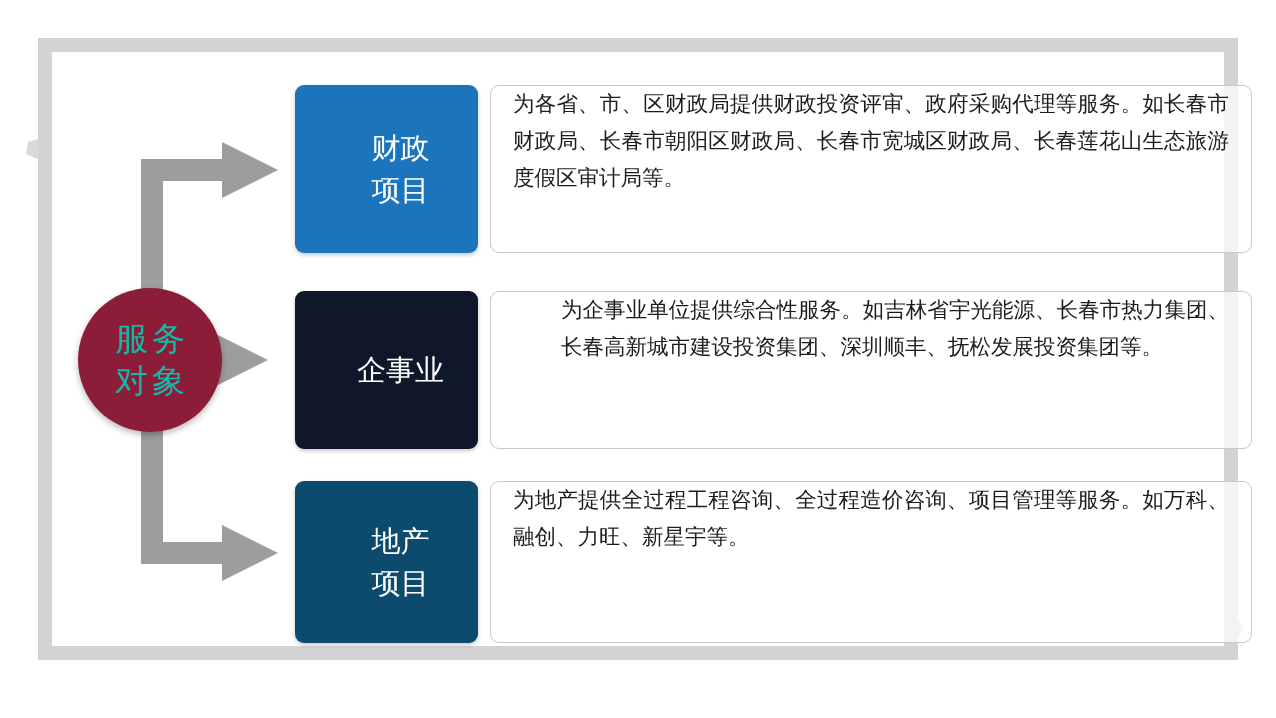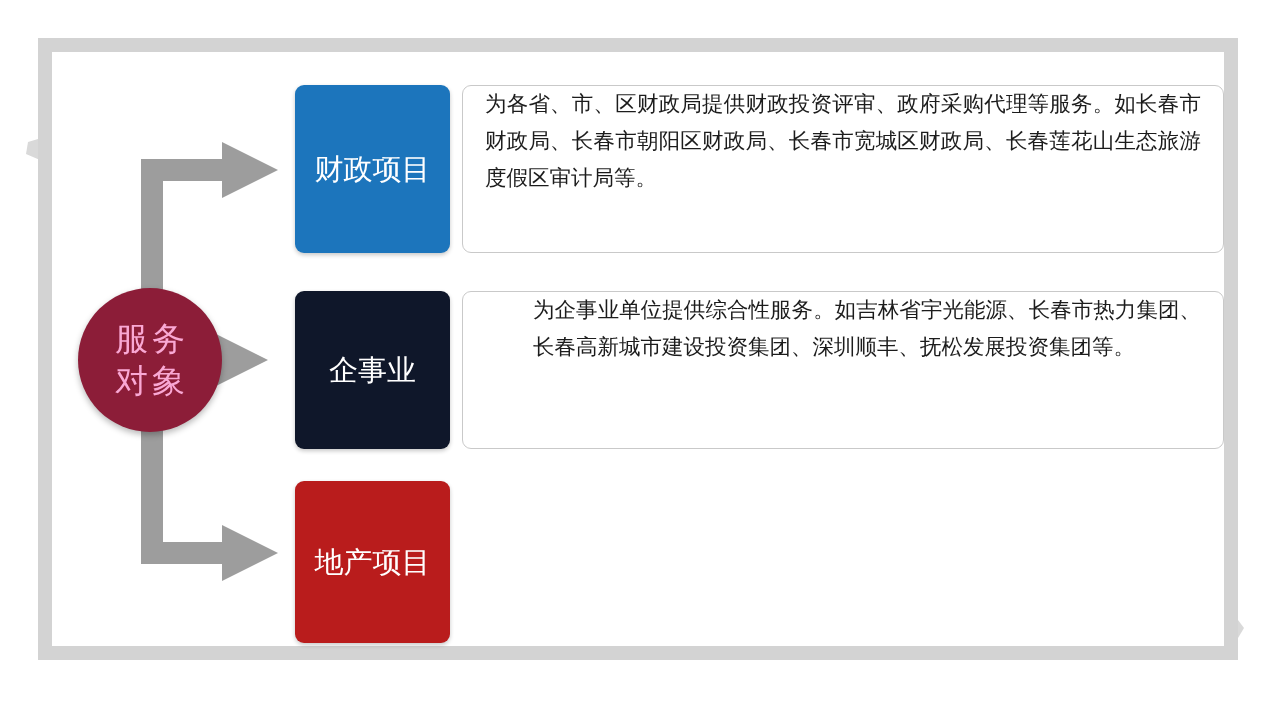--- a/index.html
+++ b/index.html
@@ -49,21 +49,21 @@
 
   
   #center-node {
     position: absolute;
     left: 78px;
     top: 288px;
     width: 144px;
     height: 144px;
     border-radius: 50%;
     background: #8c1d38;
-    color: #f9a8d4;
+    color: #14b8a6;
     display: flex;
     flex-direction: column;
     align-items: center;
     justify-content: center;
     box-shadow: 0 3px 6px rgba(0,0,0,0.28);
     z-index: 5;
   }
   #center-node .cn-line {
     font-size: 33px;
     line-height: 1.28;
@@ -80,27 +80,28 @@
     display: flex;
     align-items: stretch;
   }
   #row-0 { top: 85px; }
   #row-1 { top: 291px; }
   #row-2 { top: 481px; }
 
   .cat-box {
     width: 155px;
     display: flex;
-    flex-direction: row;
+    flex-direction: column;
     align-items: center;
     justify-content: center;
     border-radius: 9px;
     color: #ffffff;
     box-shadow: 0 2px 4px rgba(0,0,0,0.22);
     flex: 0 0 auto;
+    padding-left: 28px;
   }
   .cat-box .cb-line {
     font-size: 29px;
     line-height: 1.45;
     font-family: "Liberation Serif", serif;
     white-space: pre;
   }
 
   #row-0 .cat-box { height: 168px; }
   #row-1 .cat-box { height: 158px; }
@@ -195,17 +196,20 @@
 <div class="row" id="row-1">
   <div class="cat-box" id="cat-1" style="background: #0f172a; color: rgb(255, 255, 255); justify-content: center;">
     <span class="cb-line">企事业</span>
   </div>
   <div class="desc-box">
     <p>为企事业单位提供综合性服务。如吉林省宇光能源、长春市热力集团、长春高新城市建设投资集团、深圳顺丰、抚松发展投资集团等。</p>
   </div>
 </div>
 
 <div class="row" id="row-2">
-  <div class="cat-box" id="cat-2" style="background: #b91c1c; color: rgb(255, 255, 255);">
+  <div class="cat-box" id="cat-2" style="background: #0c4a6e; color: rgb(255, 255, 255);">
     <span class="cb-line">地产</span>
     <span class="cb-line">项目</span>
   </div>
+  <div class="desc-box">
+    <p>为地产提供全过程工程咨询、全过程造价咨询、项目管理等服务。如万科、融创、力旺、新星宇等。</p>
+  </div>
 </div>
 
 </body></html>

